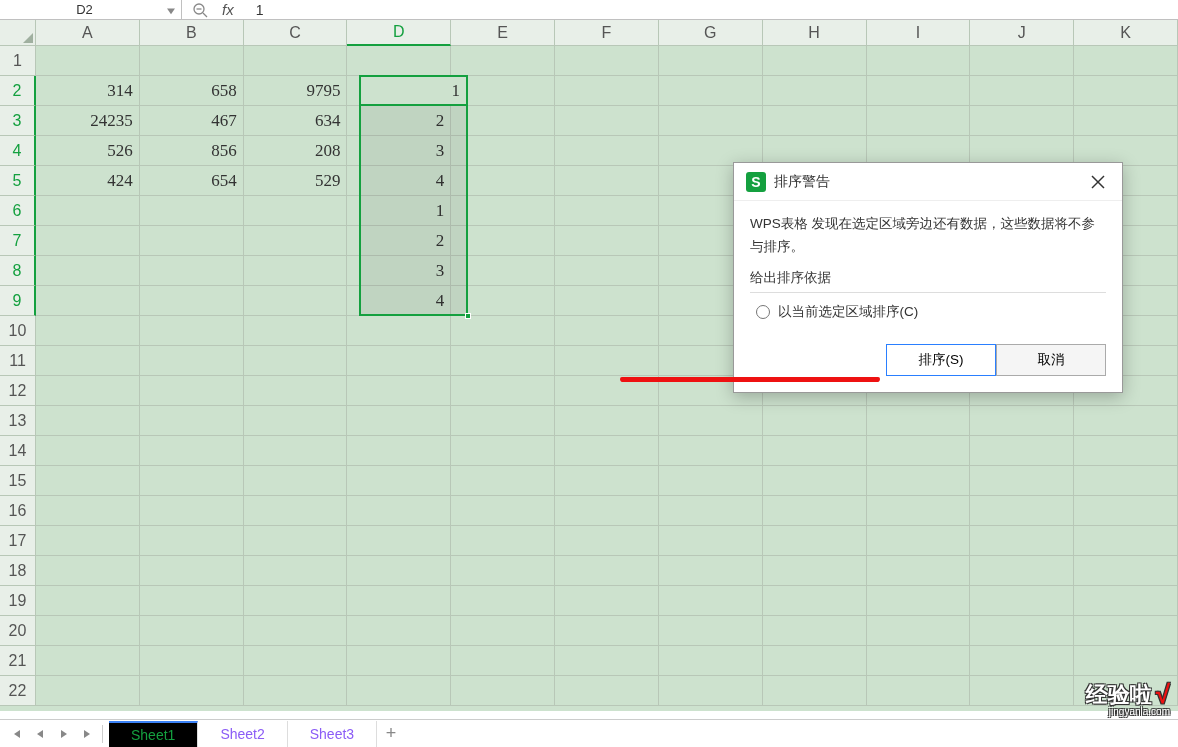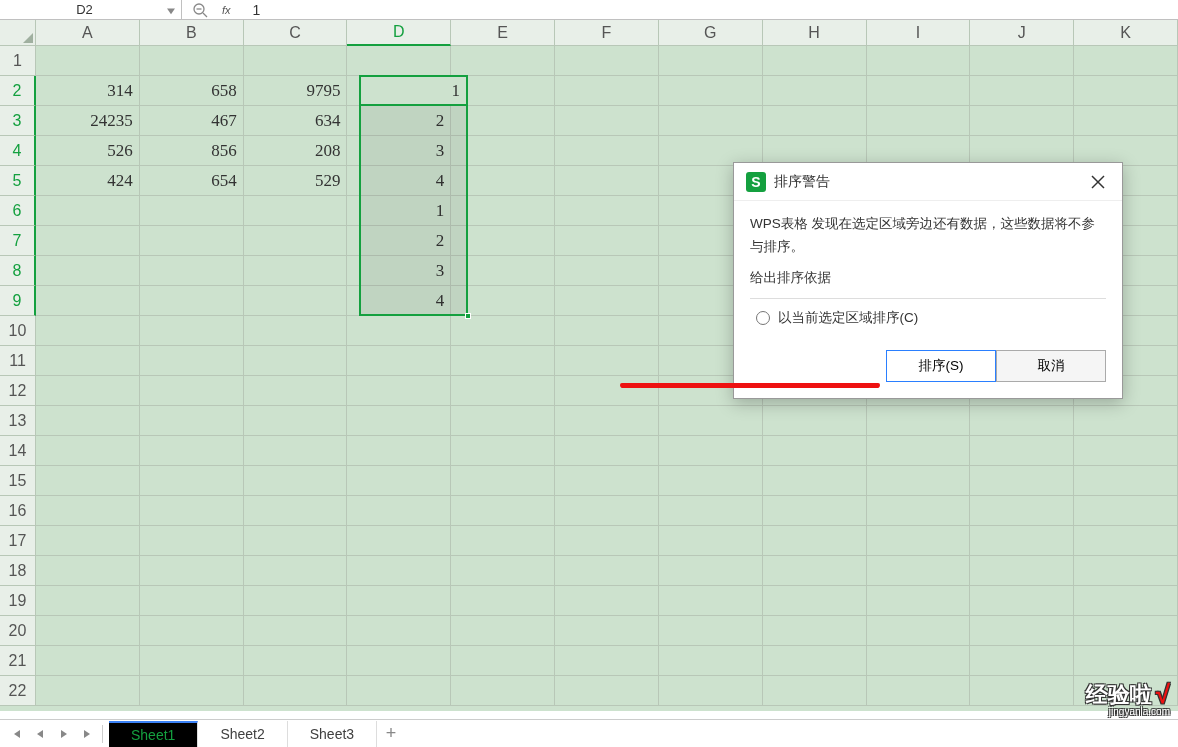--- a/index.html
+++ b/index.html
@@ -6,21 +6,21 @@
   body { width: 1178px; height: 747px; background: #fff; position: relative; overflow: hidden; }
 
   
   .formula-bar { height: 20px; border-bottom: 1px solid #c0c0c0; display: flex; align-items: stretch; background: #fff; }
   .name-box-wrap { width: 182px; display:flex; align-items:center; border-right:1px solid #c0c0c0; padding-left:8px; position:relative;}
   .name-box { flex:1; font-size:13px; color:#333; text-align:center; padding-right:20px;}
   .name-box-drop { position:absolute; right:6px; top:50%; transform:translateY(-50%); }
   .name-box-drop svg { width:8px; height:8px; fill:#888; }
   .fx-section { display:flex; align-items:center; padding:0 10px; gap:14px; }
   .fx-icon { width:16px; height:16px; display:flex; align-items:center; justify-content:center; }
-  .fx-label { font-style:italic; font-size:11px; color:#555; }
+  .fx-label { font-style:italic; font-size:15px; color:#555; }
   .formula-input { flex:1; display:flex; align-items:center; padding-left:12px; font-size:14px; color:#333; }
 
   
   .grid-area { position:relative; height: calc(747px - 28px - 28px); overflow:hidden; background:#cde2ce;}
   .corner { position:absolute; left:0; top:0; width:36px; height:26px; background:#e8efe8; border-right:1px solid #b8c7b7; border-bottom:1px solid #b8c7b7; }
   .corner:after { content:""; position:absolute; right:2px; bottom:2px; width:0; height:0; border-left:10px solid transparent; border-bottom:10px solid #a0b0a0;}
   .col-headers { position:absolute; left:36px; top:0; right:0; height:26px; display:flex; }
   .col-h { width:108px; height:26px; background:#e8efe8; border-right:1px solid #b8c7b7; border-bottom:1px solid #b8c7b7; display:flex; align-items:center; justify-content:center; font-size:16px; color:#555; }
   .col-h.active { color:#14a03f; border-bottom:2px solid #14a03f;}
   .row-headers { position:absolute; left:0; top:26px; width:36px; bottom:0; }
@@ -36,36 +36,36 @@
 
   
   .dialog { position:absolute; left:733px; top:162px; width:390px; background:#fff; border:1px solid #999; box-shadow:0 4px 16px rgba(0,0,0,0.25);}
   .dlg-title { height:38px; display:flex; align-items:center; padding:0 12px; border-bottom:1px solid #eee;}
   .dlg-logo { width:20px; height:20px; background:#14a03f; border-radius:3px; display:flex; align-items:center; justify-content:center; color:#fff; font-weight:bold; font-size:14px; margin-right:8px;}
   .dlg-title-text { font-size:14px; color:#333; flex:1;}
   .dlg-close { width:24px; height:24px; display:flex; align-items:center; justify-content:center; cursor:pointer;}
   .dlg-close svg { width:14px; height:14px; stroke:#333; stroke-width:1.5; fill:none;}
   .dlg-body { padding:12px 16px 16px 16px; font-size:13.5px; color:#333; line-height:1.7;}
   .dlg-desc { margin-bottom:8px;}
-  .dlg-section-label { margin-bottom:4px; border-bottom:1px solid #ddd; padding-bottom:8px;}
+  .dlg-section-label { margin-bottom:4px; border-bottom:1px solid #ddd; padding-bottom:2px;}
   .radio-row { display:flex; align-items:center; gap:8px; padding:4px 6px;}
   .radio-row input { width:14px; height:14px; accent-color:#333;}
   .dlg-buttons { display:flex; justify-content:flex-end; margin-top:16px; position:relative;}
   .btn { width:110px; height:32px; border:1px solid #aaa; background:#f5f5f5; font-size:13.5px; cursor:pointer;}
   .btn.primary { border:1px solid #2a7fff; background:#fff;}
   .red-under { position:absolute; height:5px; background:#e11; border-radius:3px 3px 5px 5px; }
 
   
   .sheet-bar { position:absolute; bottom:0; left:0; right:0; height:28px; background:#fff; border-top:1px solid #ccc; display:flex; align-items:center;}
   .nav-btns { display:flex; align-items:center; gap:0; padding:0 4px;}
   .nav-btn { width:24px; height:26px; display:flex; align-items:center; justify-content:center; cursor:pointer;}
   .nav-btn svg { width:10px; height:10px; fill:#888;}
   .sep { width:1px; height:18px; background:#ccc; margin:0 2px;}
   .tabs { display:flex; align-items:flex-end; height:28px;}
-  .tab { padding:0 22px; height:27px; display:flex; align-items:center; font-size:14px; color:#404040; border-right:1px solid #ddd; cursor:pointer;}
+  .tab { padding:0 22px; height:27px; display:flex; align-items:center; font-size:14px; color:#8b5cf6; border-right:1px solid #ddd; cursor:pointer;}
   .tab.active { color:#14a03f; background:#000000; border-top:2px solid #3b82f6; box-shadow:0 -1px 0 #fff;}
   .tab-add { width:28px; height:27px; display:flex; align-items:center; justify-content:center; font-size:18px; color:#888; cursor:pointer;}
 
   
   .watermark { position:absolute; right:8px; bottom:30px; text-align:right; font-family:"Arial Black", sans-serif; pointer-events:none;}
   .wm-main { font-size:22px; font-weight:900; color:#fff; text-shadow:1px 1px 0 #333,-1px -1px 0 #333,1px -1px 0 #333,-1px 1px 0 #333; display:inline-flex; align-items:center;}
   .wm-check { color:#e11; font-size:26px; margin-left:4px;}
   .wm-sub { font-size:10px; color:#fff; text-shadow:1px 1px 0 #333,-1px -1px 0 #333,1px -1px 0 #333,-1px 1px 0 #333; margin-top:-4px;}
 </style>
 </head>

